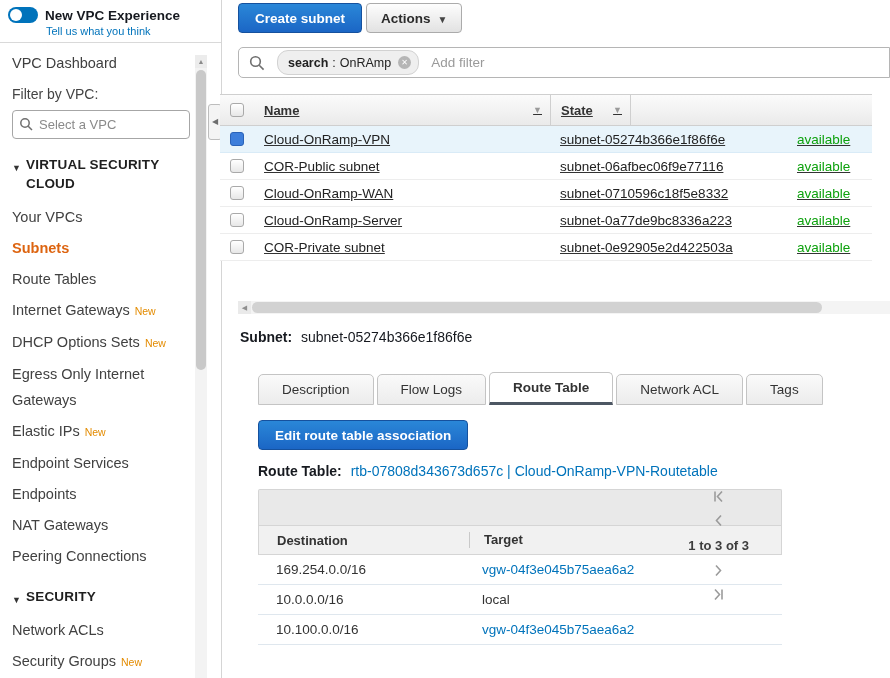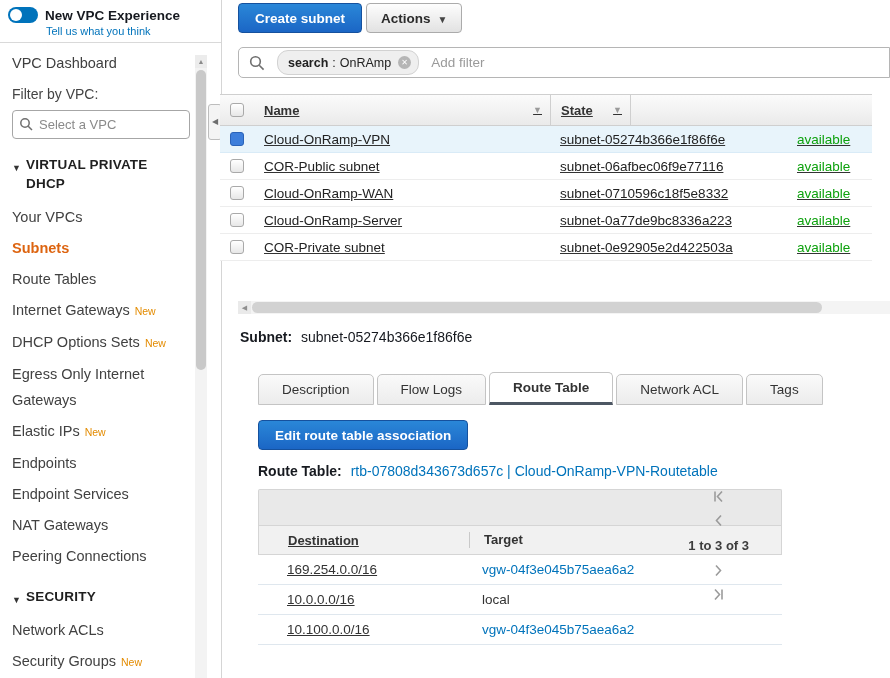--- a/index.html
+++ b/index.html
@@ -85,21 +85,21 @@
   .rt-line { position:absolute; left:258px; top:463px; font-size:14px; color:#16191f; }
   .rt-line .lbl { font-weight:bold; margin-right:5px; }
   a.lnk, .lnk { color:#0073bb; text-decoration:none; cursor:pointer; }
 
   .routes { position:absolute; left:258px; top:489px; width:524px; font-size:13.5px; }
   .routes-topbar { height:36px; background:#e9e9e9; border:1px solid #d5d5d5; border-bottom:none; border-radius:2px 2px 0 0; position:relative; }
   .pager { position:absolute; right:28px; top:0; height:36px; display:flex; align-items:center; gap:11px;flex-direction:column; }
   .pg-btn { display:flex; align-items:center; cursor:pointer; }
   .pg-count { font-weight:bold; color:#3d3d3d; font-size:13px; margin:0 4px; }
   .routes-header { display:flex; height:30px; background:#f1f1f1; border:1px solid #d5d5d5; align-items:center; font-weight:bold; font-size:13px; color:#333; }
-  .rcol-dest { width:210px; flex:0 0 auto; padding-left:29px;text-decoration:underline; }
+  .rcol-dest { width:210px; flex:0 0 auto; padding-left:18px; }
   .rcol-tgt { flex:1; padding-left:14px; }
   .routes-header .rcol-tgt { border-left:1px solid #c9c9c9; height:60%; display:flex; align-items:center; }
   .route-row { display:flex; height:30px; align-items:center; border-bottom:1px solid #dfe7ee; background:#fff; }
 </style>
 </head>
 <body>
 
 <div class="app">
 
   <div class="sidebar">
@@ -117,32 +117,32 @@
       <div class="vpc-search">
         <svg width="14" height="14" viewBox="0 0 14 14">
             <circle cx="6" cy="6" r="4.2" fill="none" stroke="#6f6f6f" stroke-width="1.5"></circle>
             <line x1="9.2" y1="9.2" x2="13" y2="13" stroke="#6f6f6f" stroke-width="1.5"></line>
           </svg>
         <input type="text" placeholder="Select a VPC" style="">
       </div>
 
       <div class="section-hdr">
         <span class="tri">▼</span>
-        <span>VIRTUAL PRIVATE DHCP</span>
+        <span>VIRTUAL SECURITY CLOUD</span>
       </div>
       <ul class="nav">
         <li><span>Your VPCs</span></li>
         <li class="selected"><span>Subnets</span></li>
         <li><span>Route Tables</span></li>
         <li><span>Internet Gateways</span><span class="badge-new">New</span></li>
         <li><span>DHCP Options Sets</span><span class="badge-new">New</span></li>
         <li><span>Egress Only Internet Gateways</span></li>
         <li><span>Elastic IPs</span><span class="badge-new">New</span></li>
+        <li><span>Endpoint Services</span></li>
         <li><span>Endpoints</span></li>
-        <li><span>Endpoint Services</span></li>
         <li><span>NAT Gateways</span></li>
         <li><span>Peering Connections</span></li>
       </ul>
 
       <div class="section-hdr">
         <span class="tri">▼</span>
         <span>SECURITY</span>
       </div>
       <ul class="nav">
         <li><span>Network ACLs</span></li>

